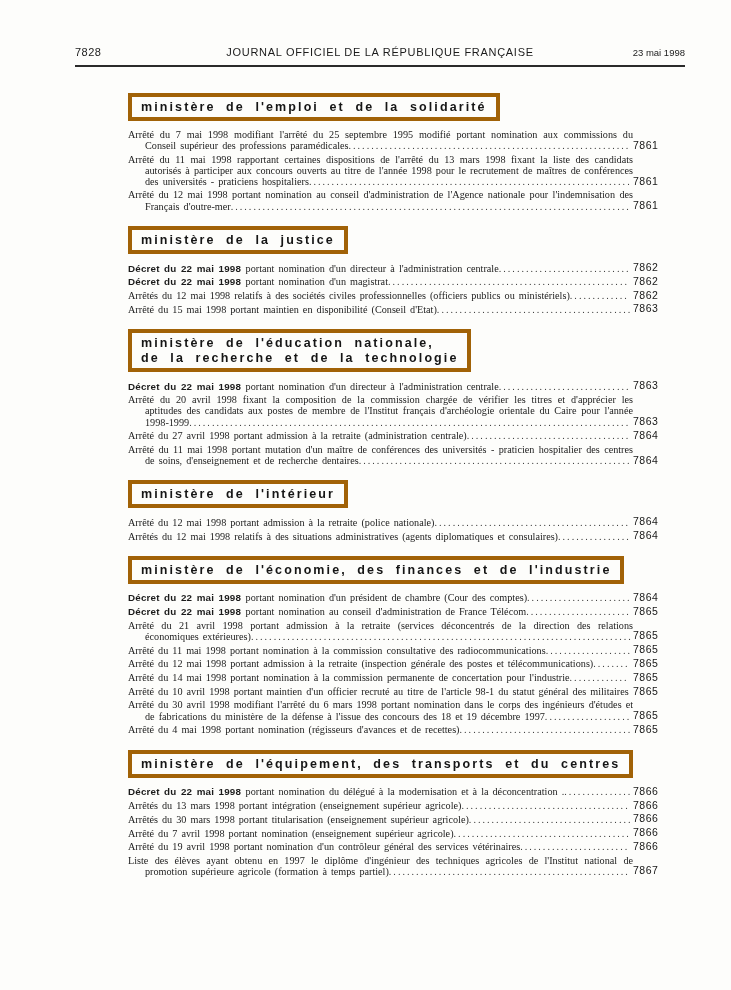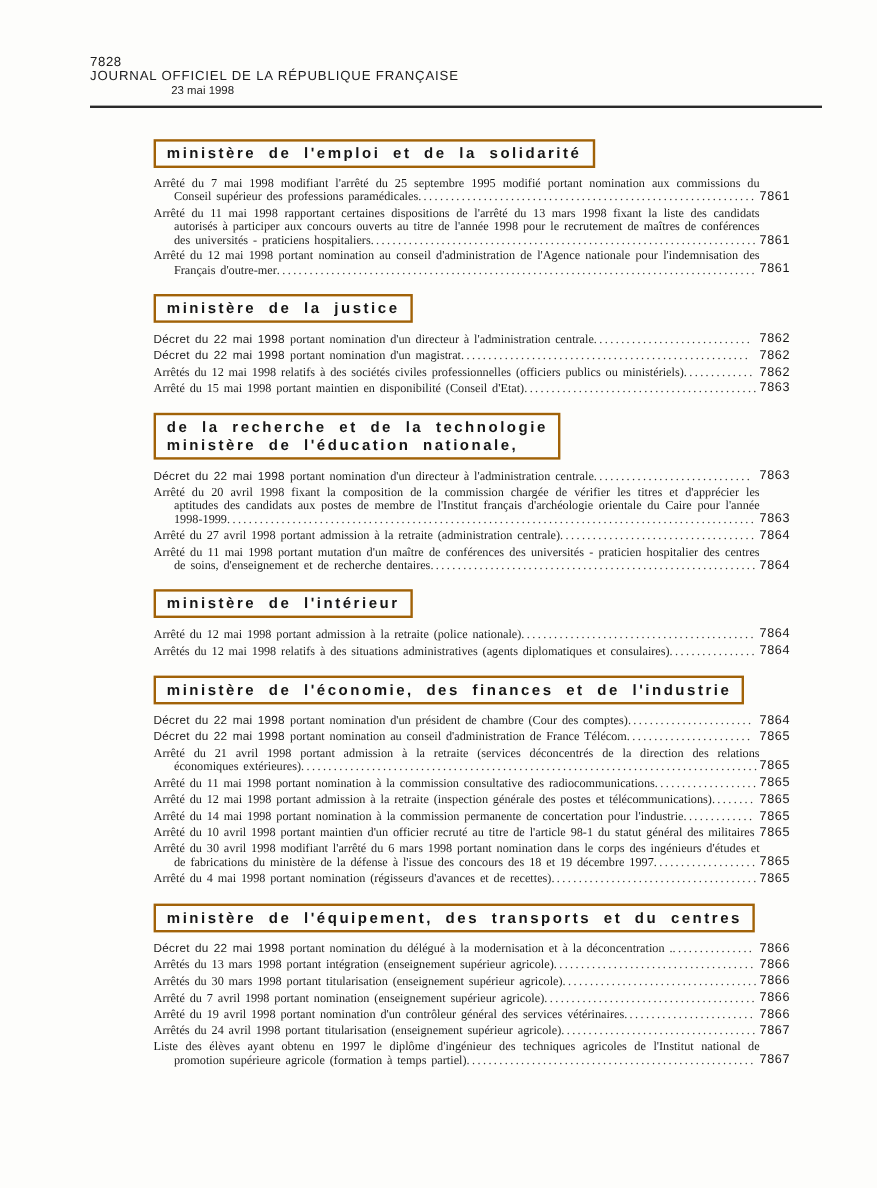--- a/index.html
+++ b/index.html
@@ -15,21 +15,20 @@
     font-family: "Liberation Serif", serif;
   }
   .header {
     margin: 46px 46px 0 75px;
     display: flex;
     justify-content: space-between;
     align-items: baseline;
     border-bottom: 2px solid #2a2a2a;
     padding-bottom: 7px;
     font-family: "Liberation Sans", sans-serif;
-    flex-direction: column;
   }
   .header .folio {
     font-size: 11px;
     letter-spacing: 0.5px;
     width: 120px;
   }
   .header .journal-title {
     font-size: 11px;
     letter-spacing: 0.7px;
     text-align: center;
@@ -40,21 +39,21 @@
     width: 120px;
     text-align: right;
   }
   .content {
     margin: 26px 0 0 128px;
     width: 537px;
   }
   .ministry-section:first-child .ministry-box { margin-top: 0; }
   .ministry-box {
     display: inline-block;
-    border: 2px solid #a16207;
+    border: 4px solid #a16207;
     padding: 3px 9px 2px 9px;
     margin: 12px 0 8px 0;
     font-family: "Liberation Sans", sans-serif;
     font-weight: bold;
     font-size: 12.5px;
     line-height: 15px;
     letter-spacing: 2.1px;
     word-spacing: 5px;
     color: #151515;
   }
@@ -68,21 +67,21 @@
     width: 505px;
     font-size: 10.2px;
     line-height: 11.3px;
     text-align: justify;
     padding-left: 17px;
     text-indent: -17px;
     word-spacing: 1.5px;
   }
   .bold-date {
     font-family: "Liberation Sans", sans-serif;
-    font-weight: normal;
+    font-weight: bold;
     font-size: 9.8px;
     letter-spacing: 0.2px;
   }
   .dots {
     letter-spacing: 2px;
     color: #2c2c2c;
   }
   .page-num {
     flex: 1;
     text-align: left;
@@ -145,21 +144,21 @@
     </div>
 
     <div class="entry">
       <div class="entry-text"><span class="entry-body">Arrêté du 15 mai 1998 portant maintien en disponibilité (Conseil d'Etat)</span><span class="dots">...........................................</span></div>
       <div class="page-num">7863</div>
     </div>
   </div>
     </section>
 
     <section class="ministry-section">
-      <div class="ministry-box"><div>de la recherche et de la technologie</div><div>ministère de l'éducation nationale,</div></div>
+      <div class="ministry-box"><div>ministère de l'éducation nationale,</div><div>de la recherche et de la technologie</div></div>
       <div class="entries">
     <div class="entry">
       <div class="entry-text"><b class="bold-date">Décret du 22 mai 1998 </b><span class="entry-body">portant nomination d'un directeur à l'administration centrale</span><span class="dots">.............................</span></div>
       <div class="page-num">7863</div>
     </div>
 
     <div class="entry">
       <div class="entry-text"><span class="entry-body">Arrêté du 20 avril 1998 fixant la composition de la commission chargée de vérifier les titres et d'apprécier les aptitudes des candidats aux postes de membre de l'Institut français d'archéologie orientale du Caire pour l'année 1998-1999</span><span class="dots">.................................................................................................</span></div>
       <div class="page-num">7863</div>
     </div>
@@ -274,24 +273,20 @@
     <div class="entry">
       <div class="entry-text"><span class="entry-body">Arrêté du 7 avril 1998 portant nomination (enseignement supérieur agricole)</span><span class="dots">.......................................</span></div>
       <div class="page-num">7866</div>
     </div>
 
     <div class="entry">
       <div class="entry-text"><span class="entry-body">Arrêté du 19 avril 1998 portant nomination d'un contrôleur général des services vétérinaires</span><span class="dots">........................</span></div>
       <div class="page-num">7866</div>
     </div>
 
-    <div class="entry">
-      <div class="entry-text"><span class="entry-body">Arrêtés du 24 avril 1998 portant titularisation (enseignement supérieur agricole)</span><span class="dots">....................................</span></div>
-      <div class="page-num">7867</div>
-    </div>
 
     <div class="entry">
       <div class="entry-text"><span class="entry-body">Liste des élèves ayant obtenu en 1997 le diplôme d'ingénieur des techniques agricoles de l'Institut national de promotion supérieure agricole (formation à temps partiel)</span><span class="dots">.....................................................</span></div>
       <div class="page-num">7867</div>
     </div>
   </div>
     </section>
   </main>
 
 </div>

